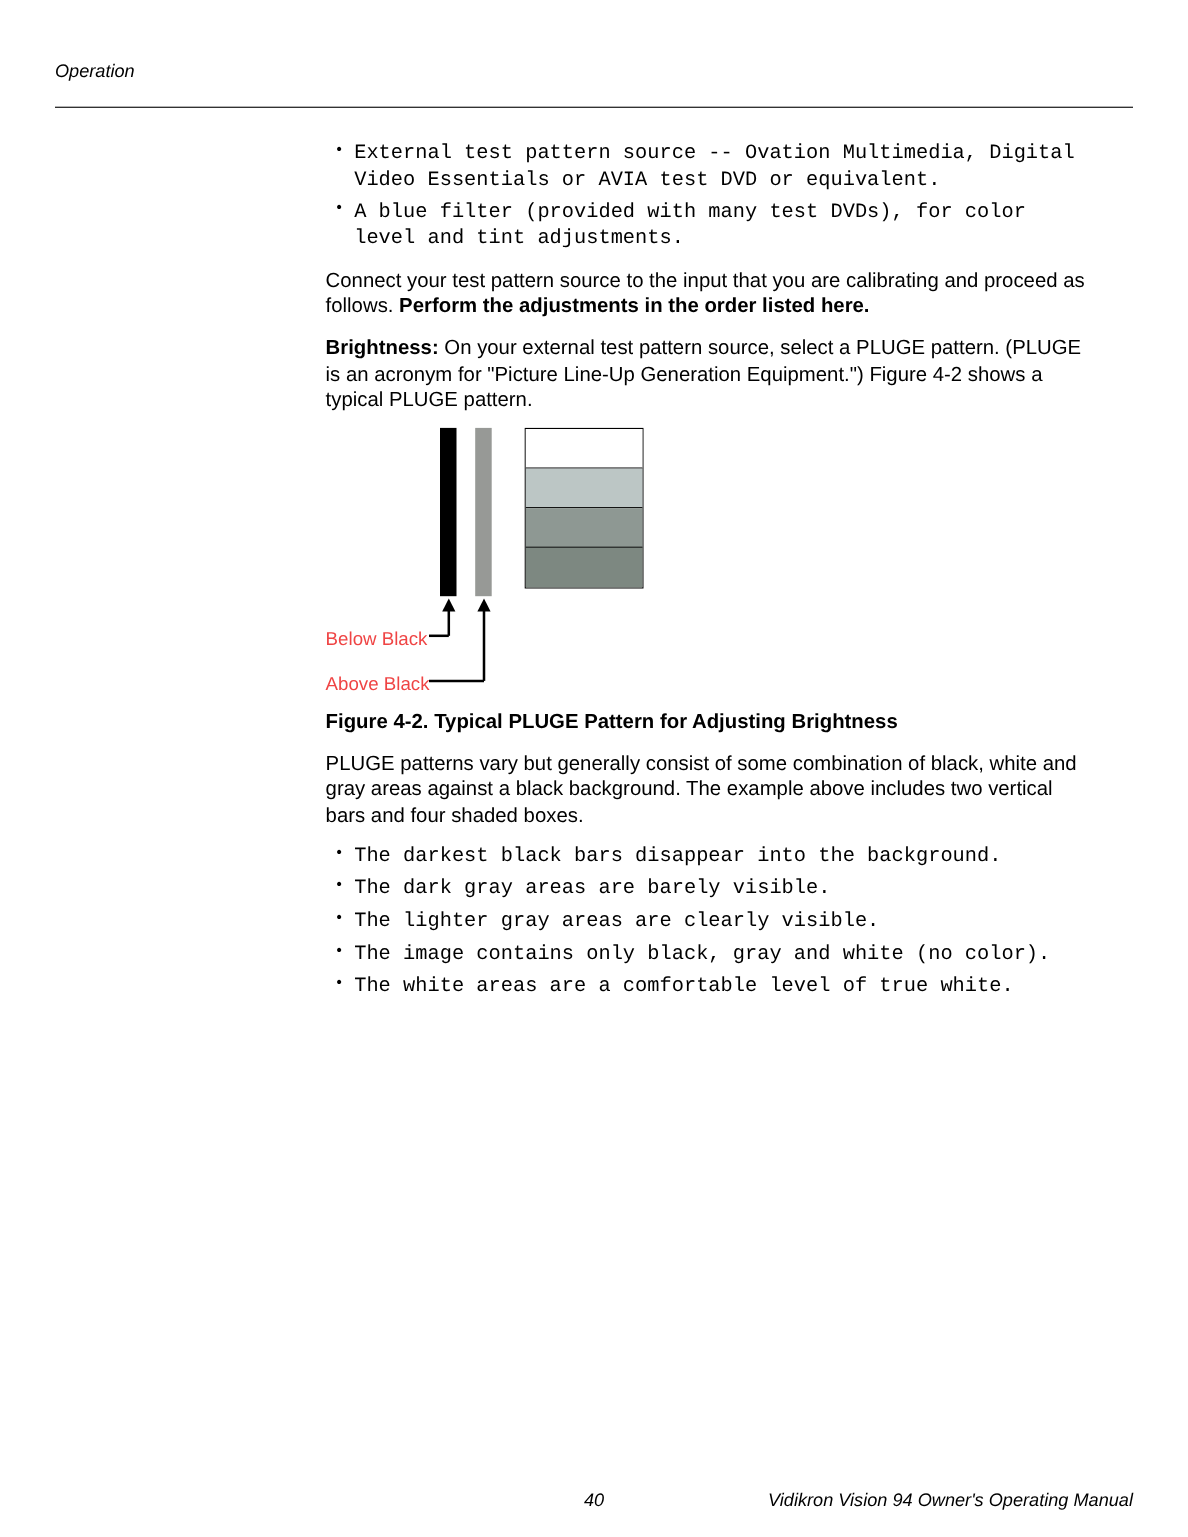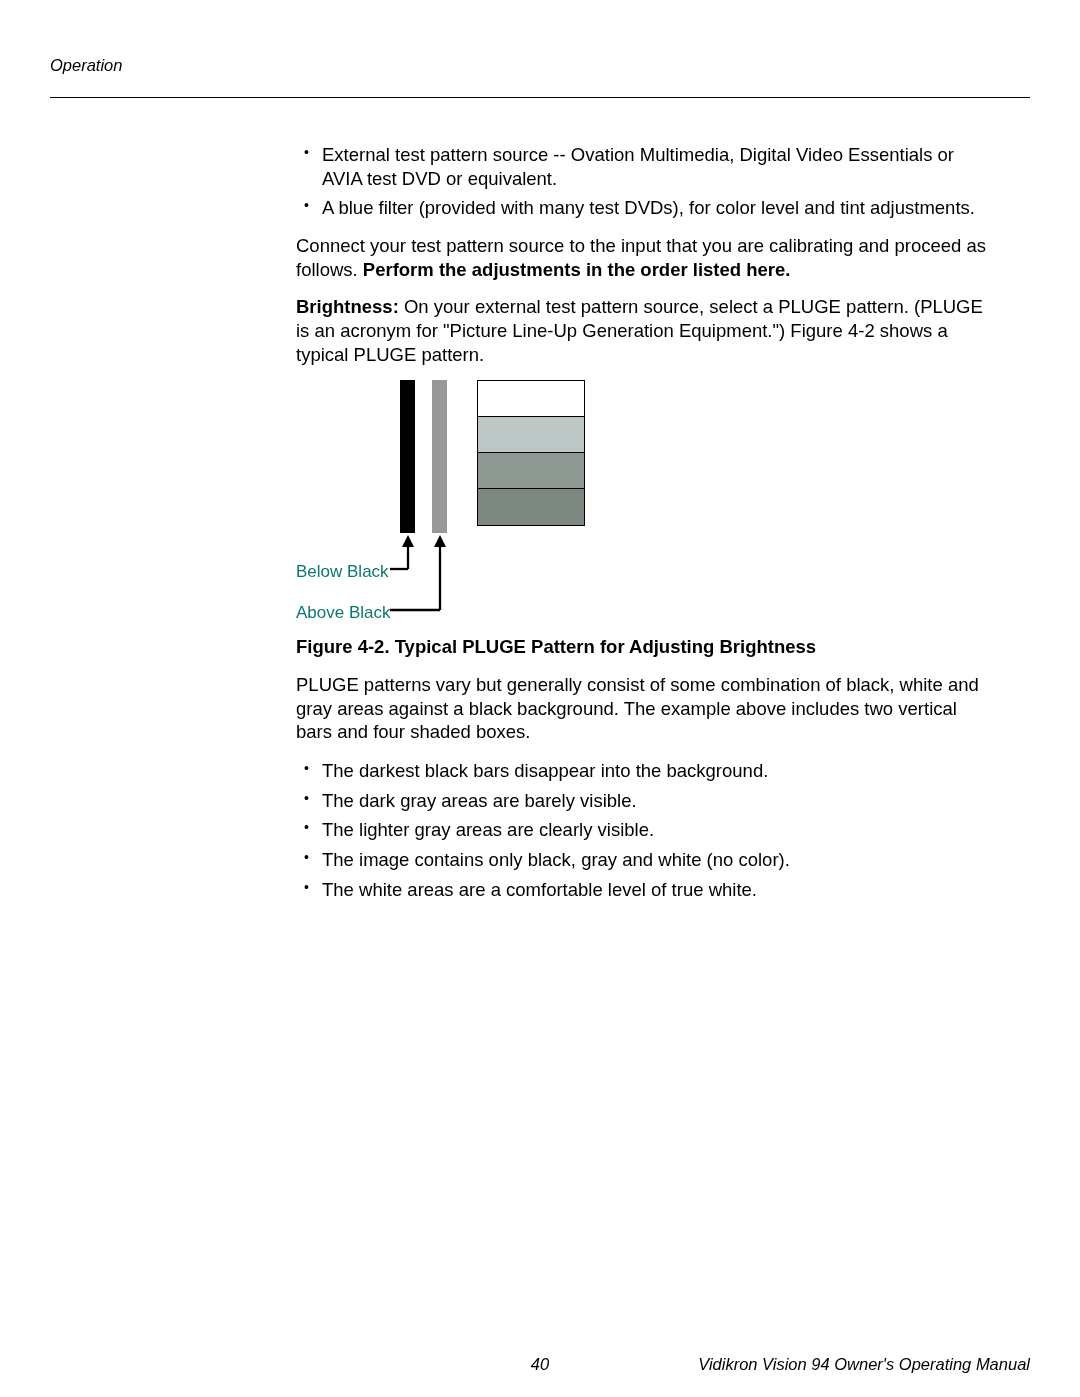--- a/index.html
+++ b/index.html
@@ -37,22 +37,23 @@
   .content {
     position: absolute;
     top: 128px;
     left: 296px;
     width: 700px;
     font-size: 18.5px;
     line-height: 1.28;
   }
   .content p { margin: 0 0 14px 0; }
   .content ul {
-    margin: 15px 0 14px 0;
+    margin: 0 0 14px 0;
     padding-left: 24px;
+    font-family: Liberation Mono, monospace;
   }
   .content ul li {
     list-style: none;
     position: relative;
     margin-bottom: 6px;
     padding-left: 2px;
   }
   .content ul li::before {
     content: "•";
     position: absolute;
@@ -99,21 +100,21 @@
   }
   .box:last-child { border-bottom: none; }
   .b1 { background: #fff; }
   .b2 { background: #bcc6c5; }
   .b3 { background: #8e9893; }
   .b4 { background: #7d8881; }
   .label {
     position: absolute;
     font-family: Arial, Helvetica, sans-serif;
     font-size: 17px;
-    color: #0f766e;
+    color: #ef4444;
     white-space: nowrap;
   }
   .label.below { left: 0; top: 181px; }
   .label.above { left: 0; top: 222px; }
   
   .arrow-svg {
     position: absolute;
     overflow: visible;
   }
   .footer {

